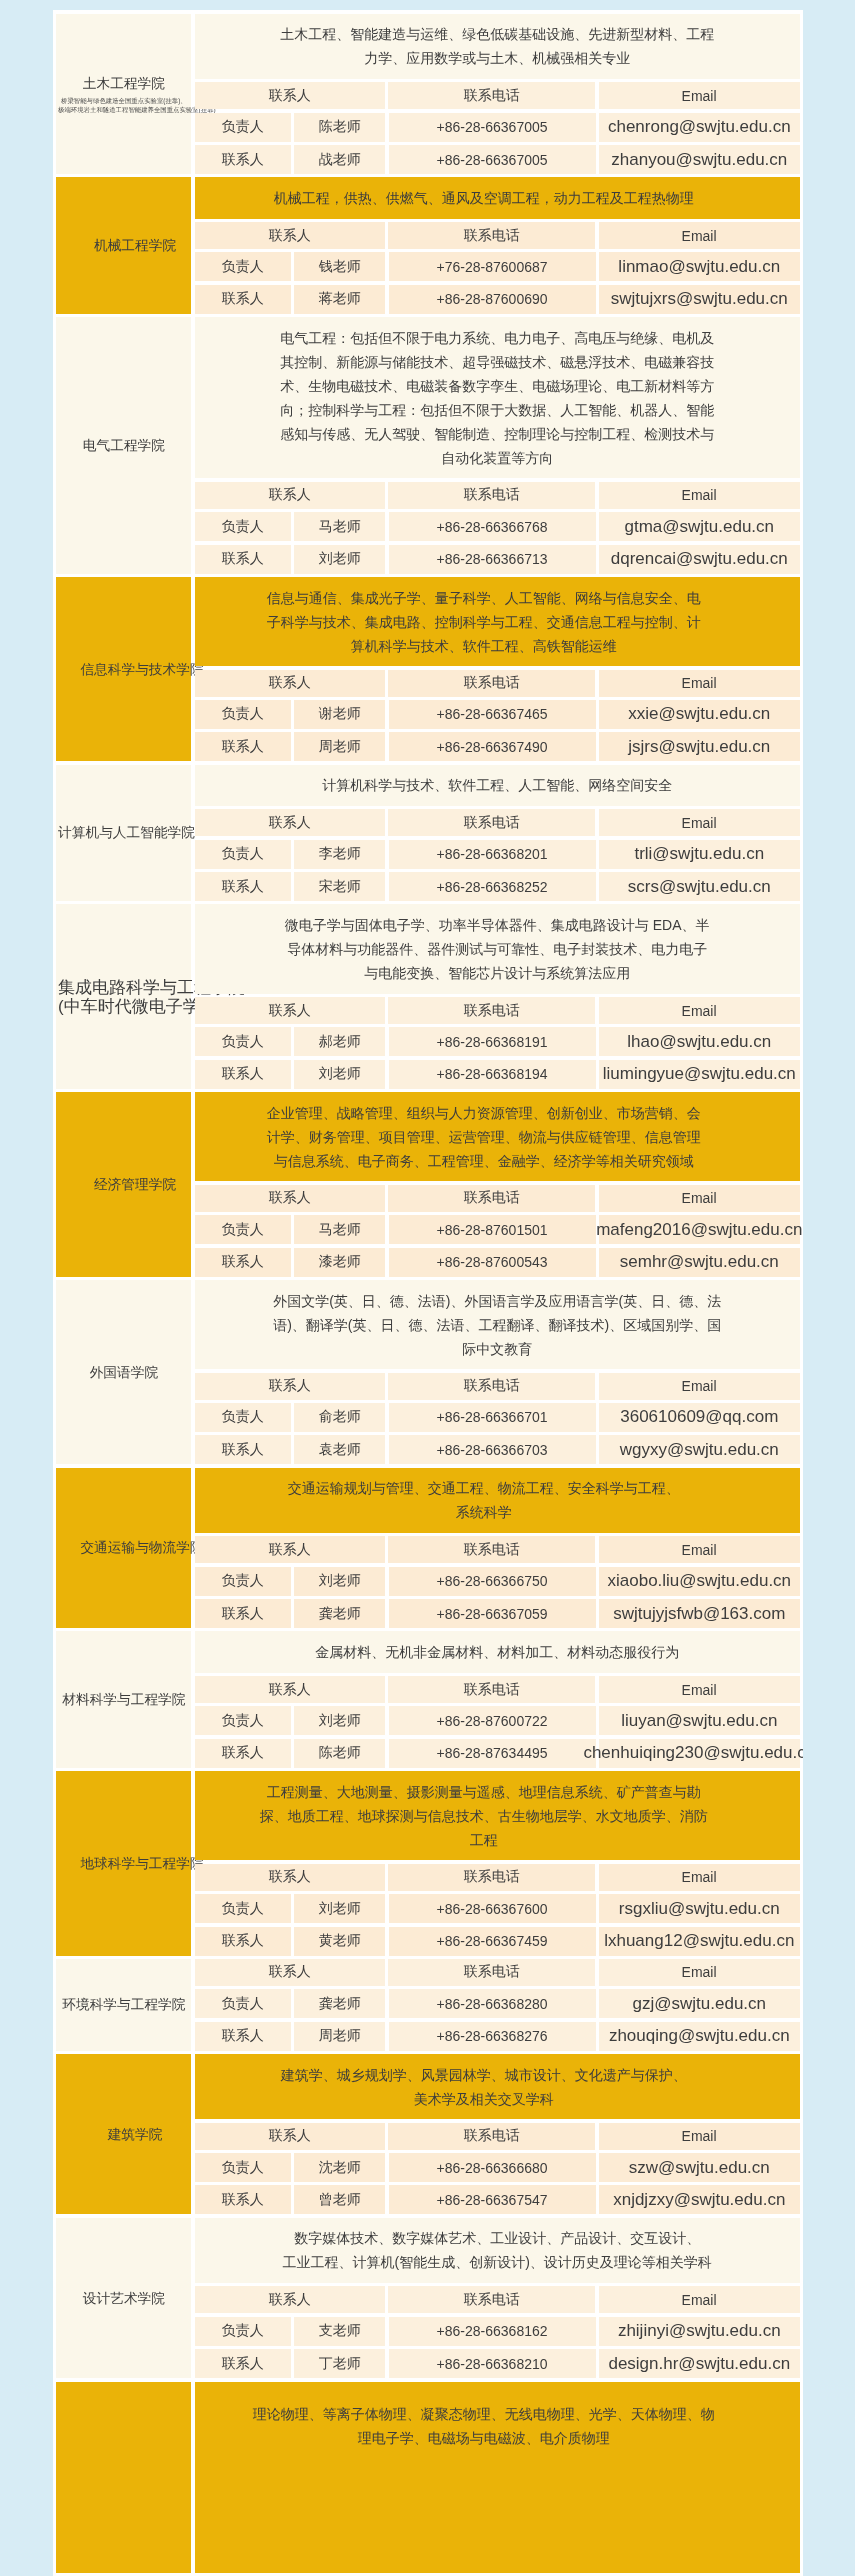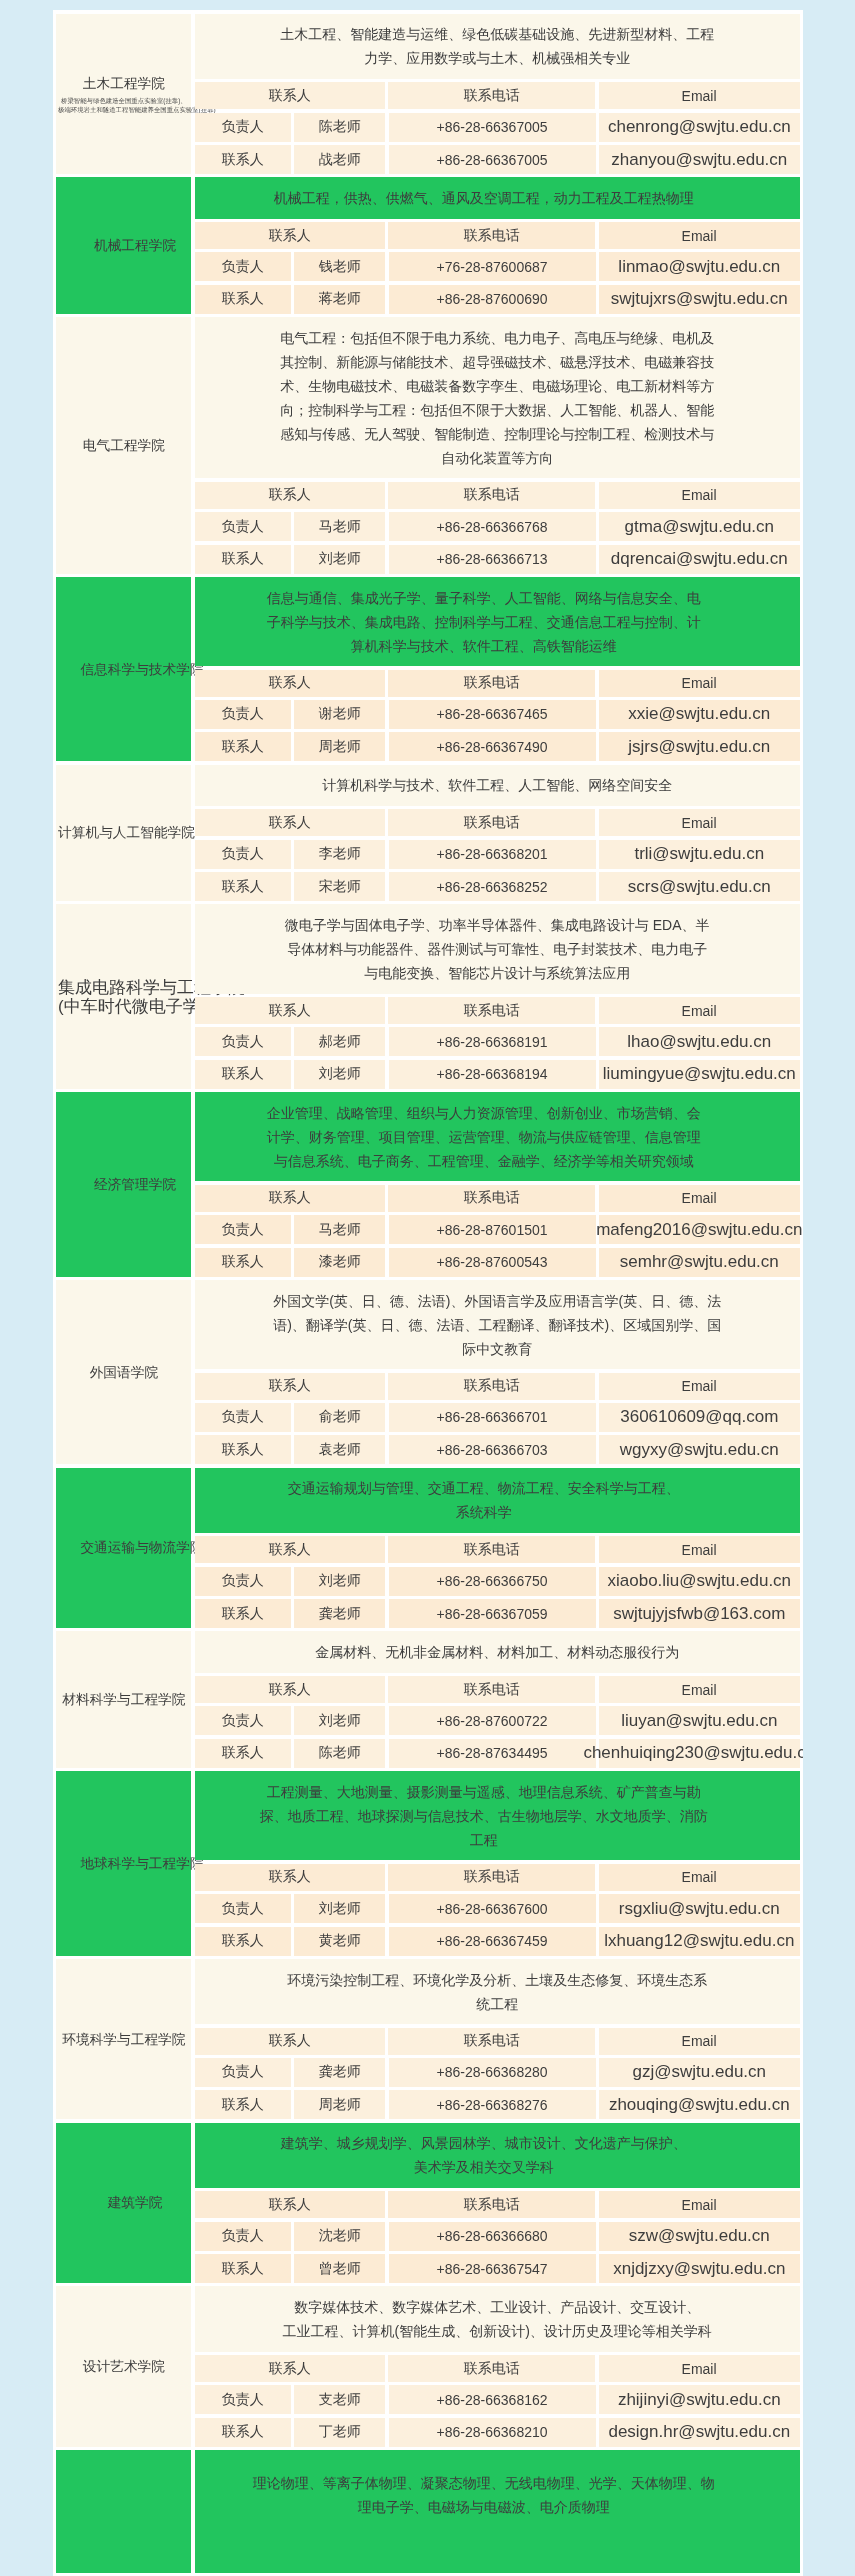--- a/index.html
+++ b/index.html
@@ -37,21 +37,21 @@
   .right-area{flex:1;display:flex;flex-direction:column;gap:3.4px;min-width:0;}
   .majors-band{
     display:flex;align-items:flex-end;justify-content:center;text-align:center;
     padding:8.6px 51px;box-sizing:border-box;flex:none;
   }
   .section.partial .majors-band{flex:1;align-items:flex-start;padding-top:20.5px;}
   .majors-text{font-size:14px;line-height:24px;white-space:pre-line;}
   
   .tint-a .left-cell,.tint-a .majors-band{background:#fbf7ea;}
   .tint-a .ccell{background:#fcf0dd;}
-  .tint-b .left-cell,.tint-b .majors-band{background:#22c55e;padding-left:24px;}
+  .tint-b .left-cell,.tint-b .majors-band{background:#eab308;padding-left:24px;}
   .tint-b .ccell{background:#fcebd4;}
   
   .contact-table{display:flex;flex-direction:column;gap:3.4px;}
   .contact-header{display:grid;grid-template-columns:190px 207px 1fr;gap:3.4px;}
   .contact-row{display:grid;grid-template-columns:96px 91px 207px 1fr;gap:3.4px;}
   .ccell{
     display:flex;align-items:center;justify-content:center;text-align:center;
     font-size:14px;min-width:0;
   }
   .contact-header .ccell{height:27px;}
@@ -414,24 +414,20 @@
   </div>
         </div>
     </div>
   </div>
     <div class="section tint-a">
     <div class="left-cell">
       <div class="dept-name">环境科学与工程学院</div>
 
     </div>
     <div class="right-area">
-      <div class="majors-band">
-        <div class="majors-text">环境污染控制工程、环境化学及分析、土壤及生态修复、环境生态系
-统工程</div>
-      </div>
       <div class="contact-table">
         <div class="contact-header">
           <div class="ccell">联系人</div>
           <div class="ccell">联系电话</div>
           <div class="ccell">Email</div>
         </div>
       <div class="contact-row">
     <div class="ccell">负责人</div>
     <div class="ccell">龚老师</div>
     <div class="ccell">+86-28-66368280</div>

